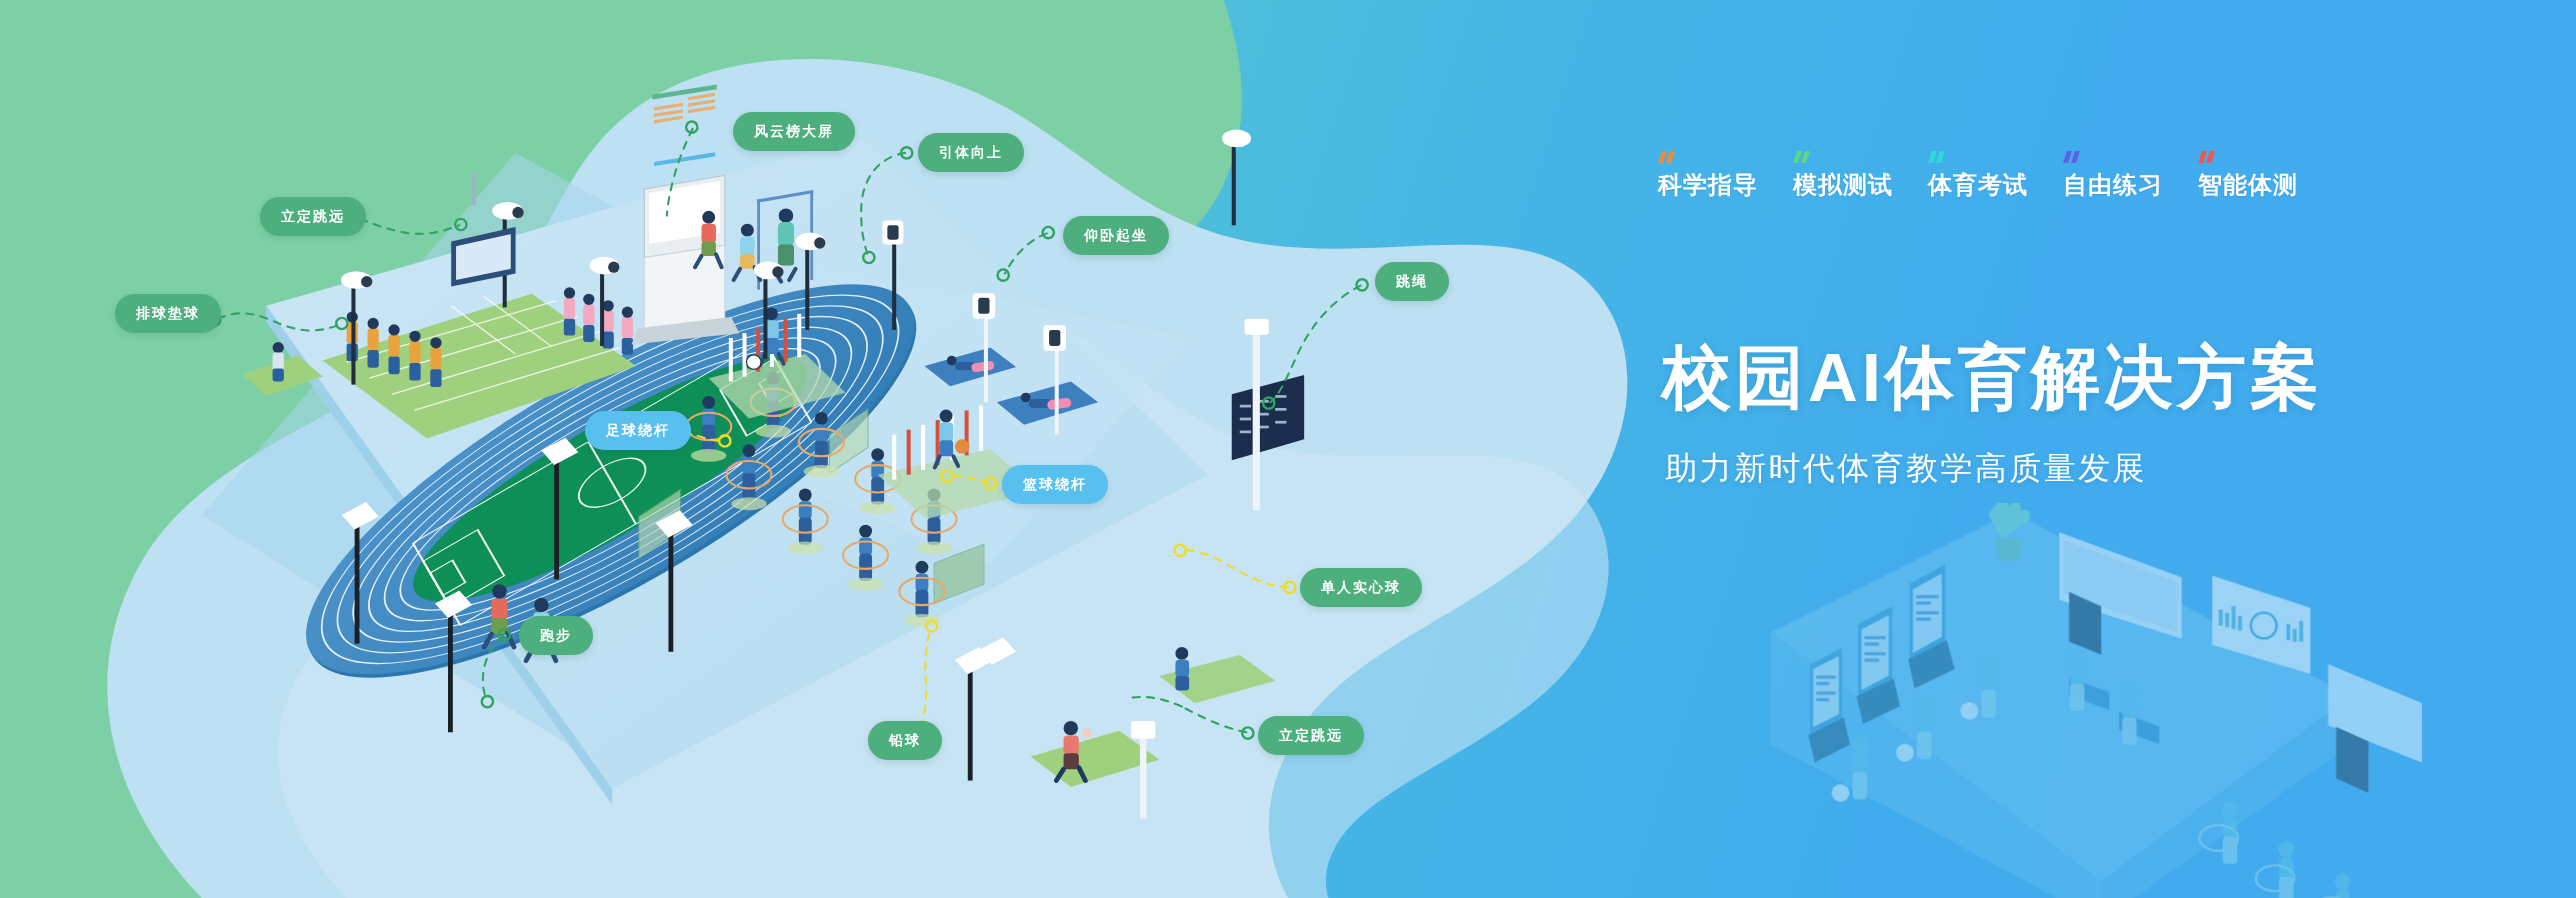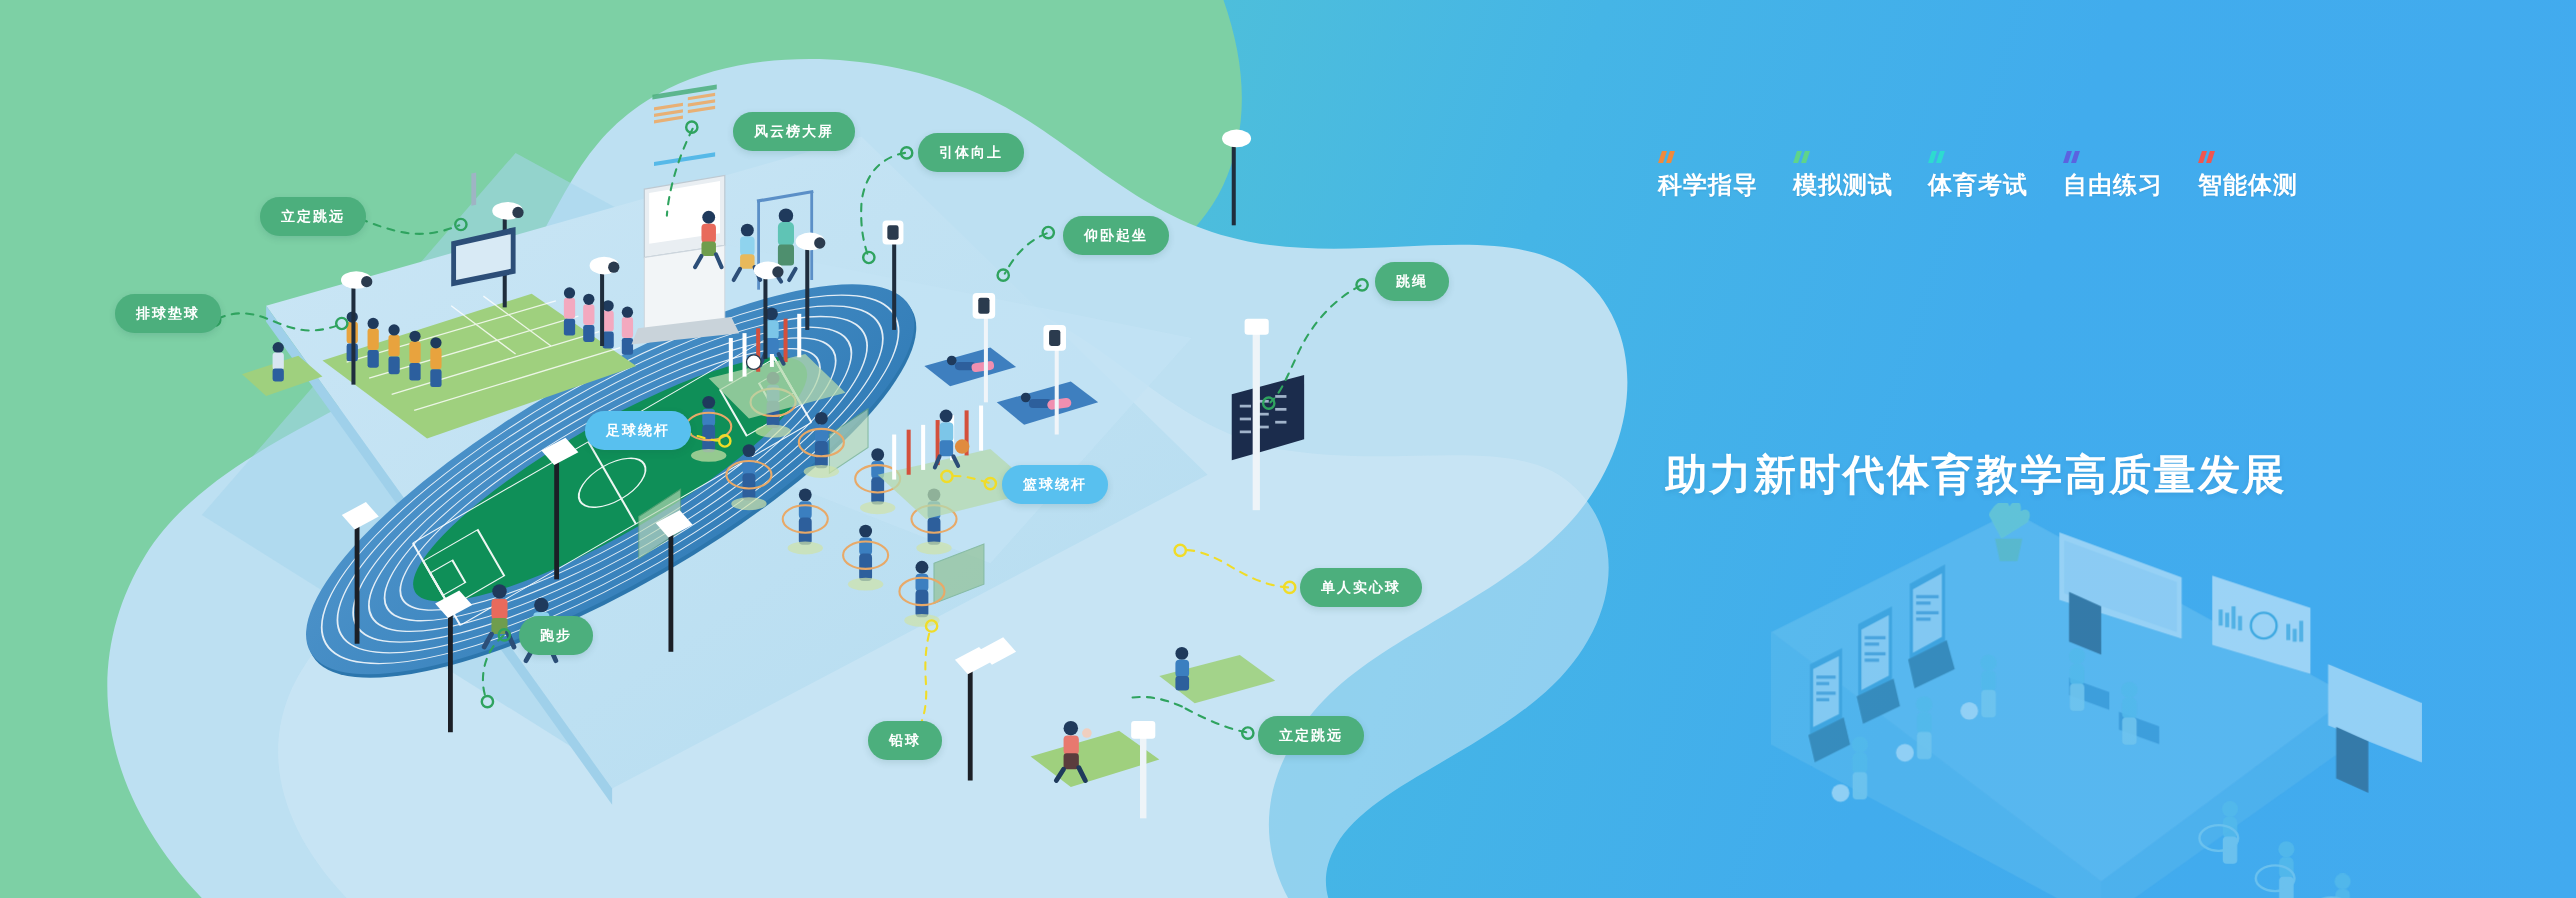--- a/index.html
+++ b/index.html
@@ -80,22 +80,22 @@
     color:#ffffff;
     font-size:69px;
     font-weight:bold;
     letter-spacing:4px;
     white-space:nowrap;
     text-shadow:0 2.4px 8px rgba(0,70,120,.16);
   }
   .hero-sub {
     position:absolute; left:-4.8px; top:447px;
     color:#ffffff;
-    font-size:42px;
-    font-weight:bold;
+    font-size:32px;
+    font-weight:normal;
     letter-spacing:2.4px;
     white-space:nowrap;
     text-shadow:0 1.6px 5.6px rgba(0,70,120,.13);
   }
 
   
   .pill {
     position:absolute;
     z-index:30;
     display:flex; align-items:center; justify-content:center;
@@ -790,17 +790,18 @@
       <div class="feature-item">
         <span class="feature-slash">
           <i style="background:#f0564f"></i>
             <i style="background:#f0564f"></i>
         </span>
         <span class="feature-label">智能体测</span>
       </div>
 
     </div>
 
+    <div class="hero-title">校园AI体育解决方案</div>
     <div class="hero-sub">助力新时代体育教学高质量发展</div>
   </div>
 
 </div>
 
 
 </body></html>

